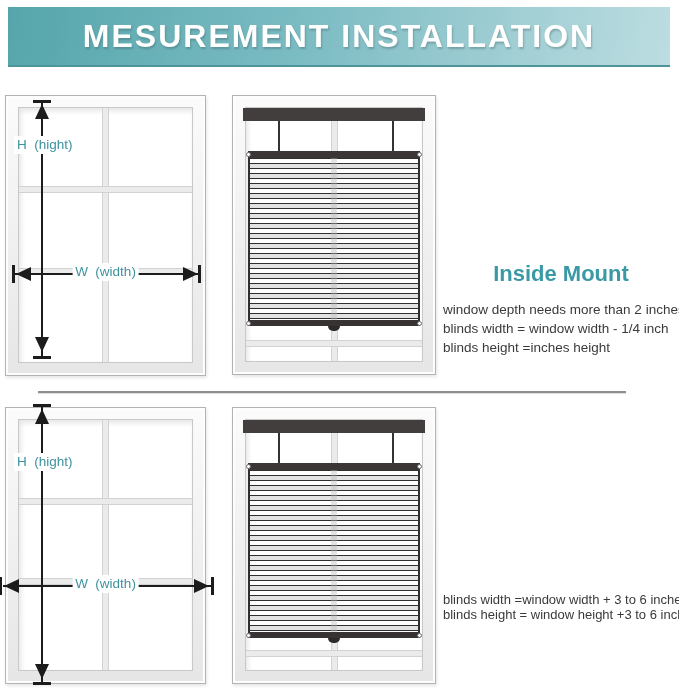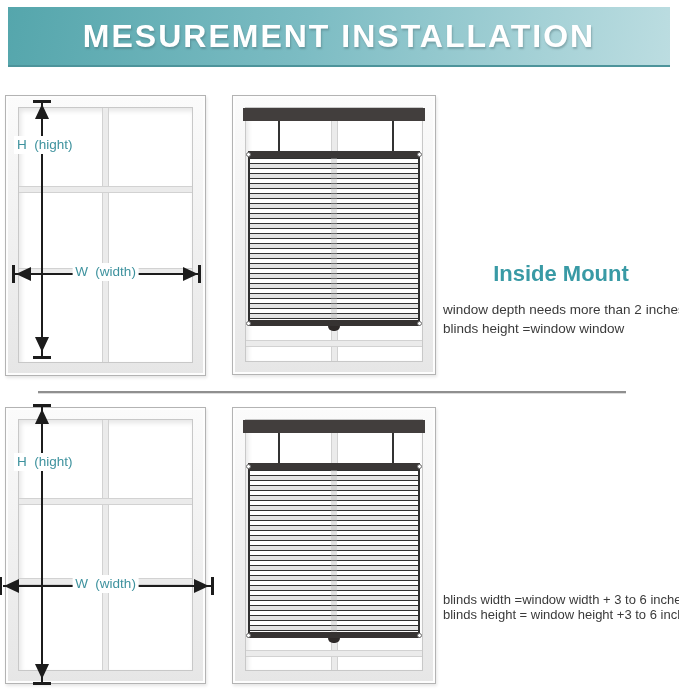--- a/index.html
+++ b/index.html
@@ -142,21 +142,22 @@
         <div class="dot r"></div>
       </div>
       <div class="handle"></div>
     </div>
   </div>
 
   <div class="note-block" style="left:443px; top:261px;">
     <div class="note-title">Inside Mount</div>
     <div class="note-lines">
       <div>window depth needs more than 2 inches</div>
-      <div>blinds height =window window</div>
+      <div>blinds width = window width - 1/4 inch</div>
+      <div>blinds height =inches height</div>
     </div>
   </div>
 
   <div class="divider"></div>
 
   <div class="window" style="left:5px; top:407px; height:277px;">
     <div class="opening">
       <div class="mull-v"></div>
       <div class="mull-h" style="top:78px;"></div>
       <div class="mull-h" style="top:158px;"></div>

